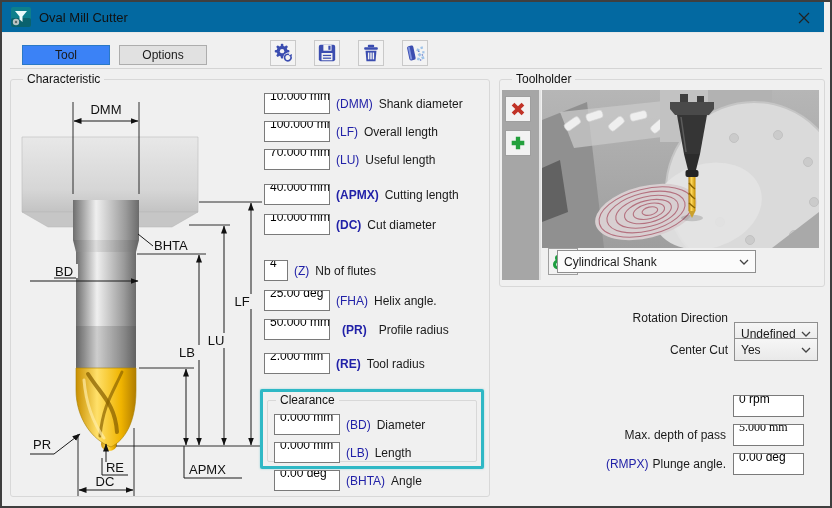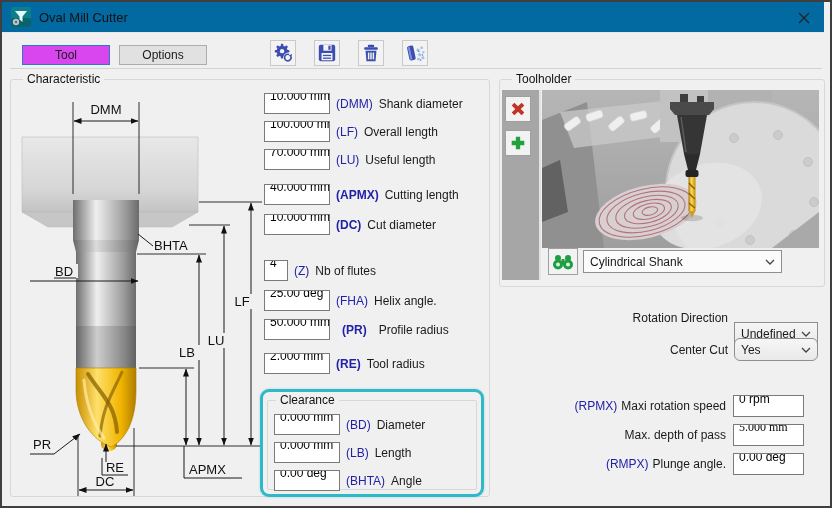--- a/index.html
+++ b/index.html
@@ -9,38 +9,38 @@
     border:2px solid #3f3f3f;font-family:"Liberation Sans",sans-serif;
     color:#1a1a1a;font-size:12px;overflow:hidden;
   }
   
   .titlebar{position:absolute;left:0;top:0;right:6px;height:31px;background:#0369a1;border-bottom:1px solid #e8e8e8;text-decoration:underline;}
   .appicon{position:absolute;left:9px;top:5px;width:20px;height:20px;}
   .title{position:absolute;left:37px;top:8px;font-size:13px;color:#111;}
   .closebtn{position:absolute;right:12px;top:8px;width:16px;height:16px;display:flex;align-items:center;justify-content:center;cursor:pointer;}
   
   .tabbtn{position:absolute;top:43px;height:20px;width:88px;text-align:center;line-height:18px;font-size:12px;cursor:pointer;}
-  .tab-tool{left:20px;background:#d946ef;border:1px solid #2a79c6;}
+  .tab-tool{left:20px;background:#3b82f6;border:1px solid #2a79c6;}
   .tab-options{left:117px;background:#e1e1e1;border:1px solid #adadad;}
   .toolbtn{position:absolute;top:38px;width:26px;height:26px;background:#f3f3f3;border:1px solid #c9c9c9;display:flex;align-items:center;justify-content:center;cursor:pointer;}
   .divider{position:absolute;left:8px;right:8px;top:66px;height:1px;background:#d4d4d4;}
   
   .group{position:absolute;border:1px solid #d8d8d8;border-radius:3px;}
   .legend{position:absolute;top:-8px;left:12px;background:#f0f0f0;padding:0 4px;font-size:12px;color:#111;}
   
   .frow{position:absolute;display:flex;align-items:center;gap:6px;white-space:nowrap;}
   .box{height:21px;width:66px;background:#fff;border:1px solid #7a7a7a;display:flex;align-items:center;padding:0 0 15px 5px;overflow:hidden;font-size:12px;color:#000;white-space:nowrap;}
   .box.small{width:24px;}
   .box.right{width:71px;height:22px;}
   .code{color:#2121a8;}
   .code.b{font-weight:bold;}
   .lbl{color:#1a1a1a;}
   .rlabel{position:absolute;text-align:right;font-size:12px;white-space:nowrap;display:flex;justify-content:flex-end;gap:4px;}
   
-  .clear-hl{position:absolute;left:258px;top:387px;width:224px;height:108px;border:3px solid #2fb8c5;border-radius:9px;box-shadow:0 0 2px rgba(47,184,197,.5);}
+  .clear-hl{position:absolute;left:258px;top:387px;width:224px;height:80px;border:3px solid #2fb8c5;border-radius:2px;box-shadow:0 0 2px rgba(47,184,197,.5);}
   .clear-gb{position:absolute;left:4px;top:8px;right:4px;bottom:4px;border:1px solid #d8d8d8;border-radius:2px;}
   .clear-gb .legend{left:8px;}
   
   .combo{position:absolute;height:23px;border:1px solid #8f8f8f;background:linear-gradient(#f6f6f6,#e9e9e9);display:flex;align-items:center;padding:0 6px;font-size:12px;cursor:pointer;}
   .combo .val{flex:1;overflow:hidden;white-space:nowrap;}
   
   .th-strip{position:absolute;left:500px;top:88px;width:38px;height:190px;background:#a6a6a6;}
   .th-sep{position:absolute;left:537px;top:88px;width:2px;height:190px;background:#e3e3e3;}
   .sqbtn{position:absolute;width:26px;height:26px;background:#f2f2f2;border:1px solid #9f9f9f;display:flex;align-items:center;justify-content:center;cursor:pointer;}
   .scene{position:absolute;left:540px;top:88px;width:277px;height:158px;}
@@ -389,46 +389,42 @@
     <svg width="22" height="16" viewBox="0 0 22 16">
       <circle cx="6" cy="10.5" r="5" fill="#1e9e40"></circle>
         <circle cx="16" cy="10.5" r="5" fill="#1e9e40"></circle>
       <circle cx="6" cy="4" r="3" fill="#1e9e40"></circle>
         <circle cx="16" cy="4" r="3" fill="#1e9e40"></circle>
       <rect x="9.5" y="5" width="3" height="5" fill="#1e9e40"></rect>
       <circle cx="6" cy="10.5" r="2" fill="#d9f3e0"></circle>
         <circle cx="16" cy="10.5" r="2" fill="#d9f3e0"></circle>
     </svg>
   </div>
-  <div class="combo" style="left:581px;top:248px;width:199px;background:#fbfbfb;">
+  <div class="combo" style="left:555px;top:248px;width:199px;background:#fbfbfb;">
     <span class="val">Cylindrical Shank</span>
     <svg width="10" height="6" viewBox="0 0 10 6">
         <polyline points="1,1 5,5 9,1" stroke="#444" stroke-width="1.3" fill="none"></polyline>
       </svg>
   </div>
 
   <div class="rlabel" style="left:560px;top:309px;width:166px;">Rotation Direction</div>
   <div class="combo" style="left:732px;top:304px;width:84px;margin-top:16px;">
     <span class="val">Undefined</span>
     <svg width="10" height="6" viewBox="0 0 10 6">
         <polyline points="1,1 5,5 9,1" stroke="#444" stroke-width="1.3" fill="none"></polyline>
       </svg>
   </div>
   <div class="rlabel" style="left:560px;top:341px;width:166px;">Center Cut</div>
-  <div class="combo" style="left:732px;top:336px;width:84px;border-radius:6px;">
+  <div class="combo" style="left:732px;top:336px;width:84px;">
     <span class="val">Yes</span>
     <svg width="10" height="6" viewBox="0 0 10 6">
         <polyline points="1,1 5,5 9,1" stroke="#444" stroke-width="1.3" fill="none"></polyline>
       </svg>
   </div>
 
-  <div class="rlabel" style="left:528px;top:397px;width:196px;">
-    <span class="code">(RPMX)</span>
-    <span>Maxi rotation speed</span>
-  </div>
   <div class="box right" style="position:absolute;left:731px;top:393px;">0 rpm</div>
 
   <div class="rlabel" style="left:528px;top:426px;width:196px;">
     <span class="code"></span>
     <span>Max. depth of pass</span>
   </div>
   <div class="box right" style="position:absolute;left:731px;top:422px;font-family:Liberation Serif, serif;">5.000 mm</div>
 
   <div class="rlabel" style="left:528px;top:455px;width:196px;">
     <span class="code">(RMPX)</span>

